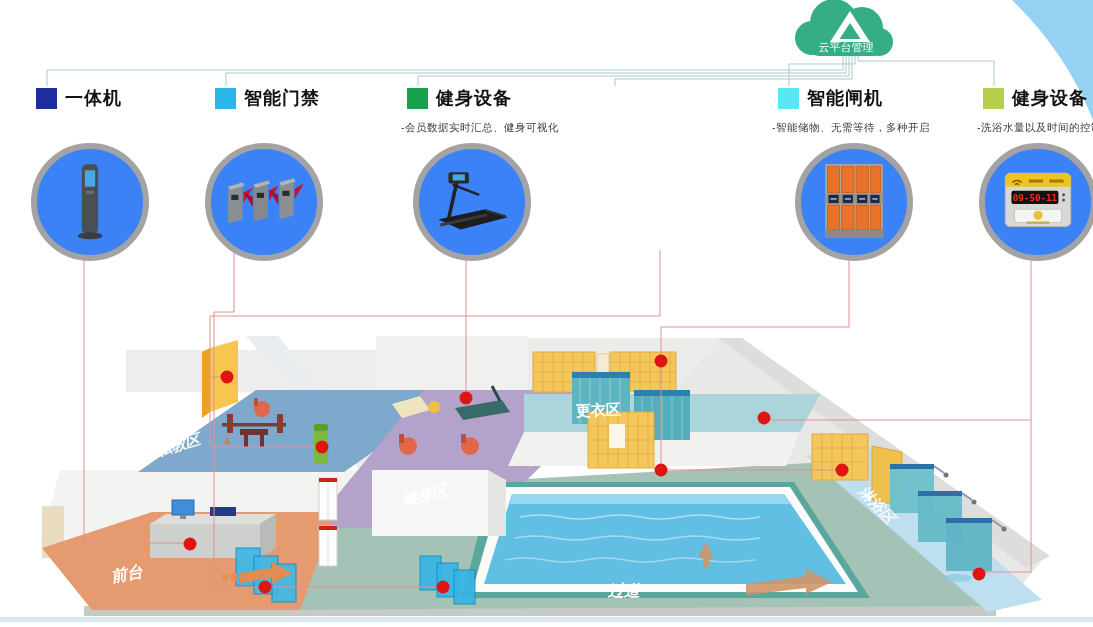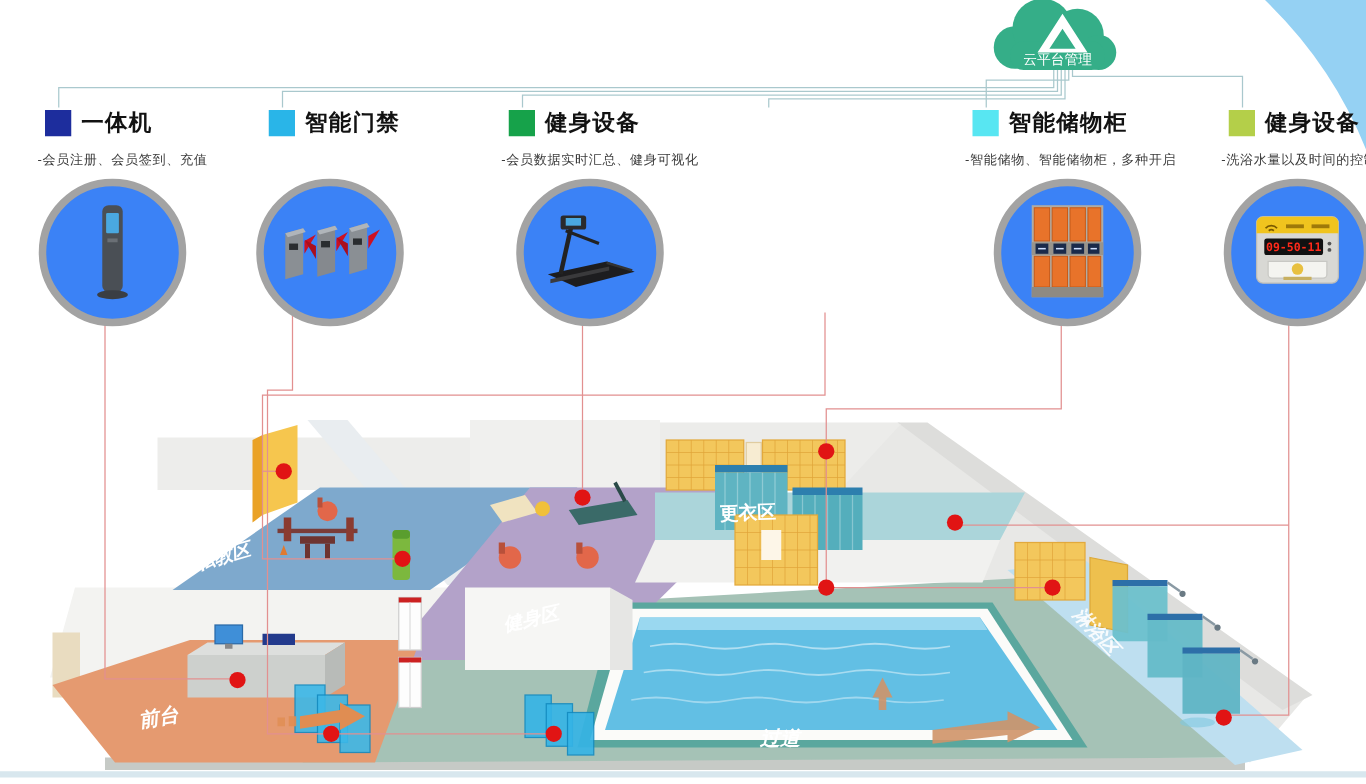--- a/index.html
+++ b/index.html
@@ -228,21 +228,20 @@
     <path d="M850,11 L870,42 H830 Z M850,23 L860.5,39 H839.5 Z" fill="#ffffff" fill-rule="evenodd"></path>
     <text x="846" y="51" text-anchor="middle" font-size="11" fill="#ffffff">云平台管理</text>
   </g>
 </svg>
 
 <div class="cat" style="left:36px">
   <div class="cat-head">
     <span class="sq" style="background: rgb(29, 45, 157);"></span>
     <span class="cat-title">一体机</span>
   </div>
-  <div class="cat-sub">-会员注册、会员签到、充值</div>
   <div class="circle" style="left:-5px">
     <svg width="92" height="92" viewBox="0 0 90 90">
       <rect x="37" y="8" width="16" height="68" rx="5" fill="#4a4f55"></rect>
       <rect x="40" y="14" width="10" height="16" rx="1" fill="#4aa8e0"></rect>
       <rect x="41" y="34" width="8" height="3" fill="#6a6f75"></rect>
       <ellipse cx="45" cy="78" rx="12" ry="3.5" fill="#3a3e44"></ellipse>
     </svg>
   </div>
 </div>
 
@@ -289,23 +288,23 @@
       <path d="M26,28 L52,38" stroke="#222" stroke-width="2.5" fill="none"></path>
       <line x1="58" y1="53" x2="78" y2="59" stroke="#333" stroke-width="2"></line>
     </svg>
   </div>
 </div>
 
 
 <div class="cat" style="left:778px">
   <div class="cat-head">
     <span class="sq" style="background: rgb(88, 230, 242);"></span>
-    <span class="cat-title">智能储物柜</span>
-  </div>
-  <div class="cat-sub">-智能储物、智能储物柜，多种开启</div>
+    <span class="cat-title">智能闸机</span>
+  </div>
+  <div class="cat-sub">-智能储物、无需等待，多种开启</div>
   <div class="circle" style="left:17px">
     <svg width="92" height="92" viewBox="0 0 90 90">
       <rect x="17" y="8" width="56" height="72" fill="#b0aca4"></rect>
       <g fill="#e8732a" stroke="#c85a18" stroke-width="0.8">
         <rect x="19" y="10" width="12" height="26"></rect>
             <rect x="33" y="10" width="12" height="26"></rect>
         <rect x="47" y="10" width="12" height="26"></rect>
             <rect x="61" y="10" width="10" height="26"></rect>
         <rect x="19" y="48" width="12" height="24"></rect>
             <rect x="33" y="48" width="12" height="24"></rect>

